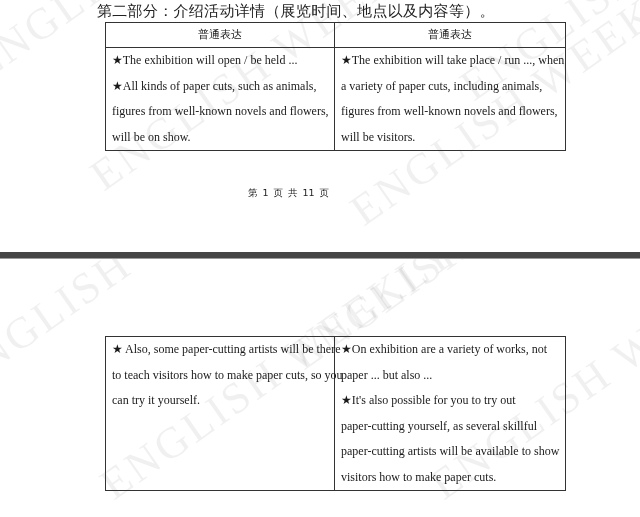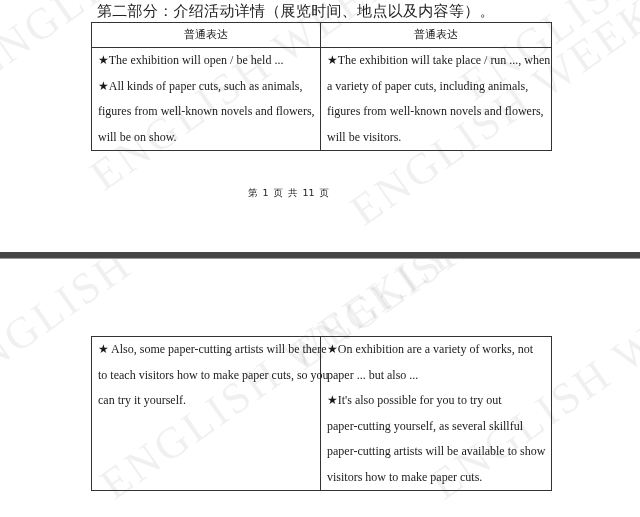--- a/index.html
+++ b/index.html
@@ -19,21 +19,21 @@
   .watermark {
     position:absolute; font-family:"Liberation Serif", serif; font-size:44px;
     color:rgba(0,0,0,0.06); letter-spacing:3px; white-space:nowrap;
     transform-origin:left bottom; pointer-events:none;
   }
   .section-title {
     position:absolute; left:97px; top:2px; font-size:15px;
     font-family:Liberation Mono, monospace; color:#222; letter-spacing:0.3px;
   }
   table.expr {
-    position:absolute; border-collapse:collapse; table-layout:fixed;
+    position:absolute; border-collapse:collapse; table-layout:fixed;margin-left:14px;
   }
   table.expr td, table.expr th {
     border:1.5px solid #333; vertical-align:top; padding:0 6px;
     font-size:12px; line-height:25.5px; font-weight:normal;
   }
   table.expr th {
     font-family:"DejaVu Sans", sans-serif; font-size:11px; text-align:center;
     height:24px; line-height:24px; padding:0;
   }
   .t1 { left:91px; top:22px; width:460px; }

